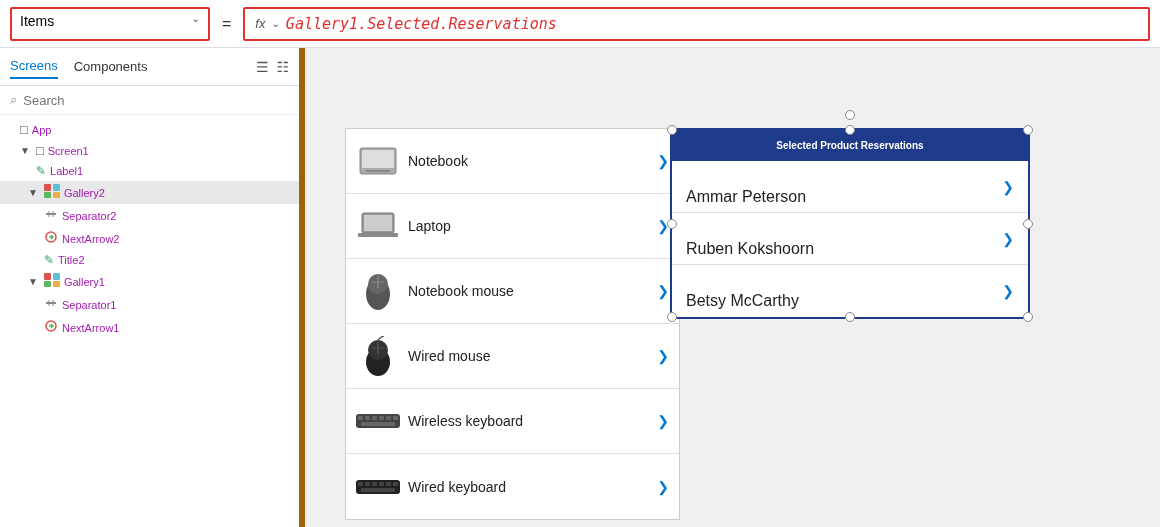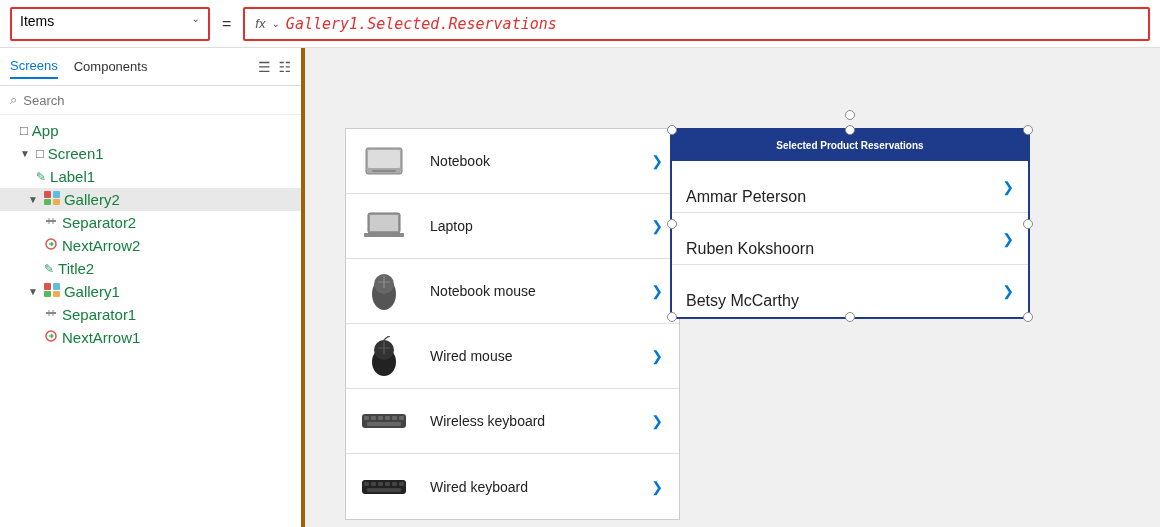--- a/index.html
+++ b/index.html
@@ -26,50 +26,50 @@
       padding: 4px 10px; background: #fff; flex: 1; height: 34px; gap: 6px;
     }
     .fx-icon { color: #555; font-style: italic; font-size: 13px; }
     .fx-chevron { color: #555; font-size: 10px; }
     .fx-formula { color: #e03030; font-family: monospace; font-size: 15px; font-style: italic; }
 
     
     .main-layout { display: flex; height: calc(527px - 48px); }
 
     
-    .sidebar { width: 305px; background: #fff; border-right: 4px solid #a16207; display: flex; flex-direction: column; }
+    .sidebar { width: 305px; background: #fff; border-right: 6px solid #a16207; display: flex; flex-direction: column; }
     .sidebar-tabs { display: flex; align-items: center; border-bottom: 1px solid #ddd; padding: 0 10px; height: 38px; gap: 16px; }
     .tab { font-size: 13px; padding: 4px 0; cursor: pointer; color: #333; }
     .tab.active { color: #0078d4; border-bottom: 2px solid #0078d4; font-weight: 500; }
     .tab-icons { display: flex; gap: 8px; margin-left: auto; }
     .tab-icon { cursor: pointer; color: #555; font-size: 14px; }
     .search-box { display: flex; align-items: center; padding: 6px 10px; border-bottom: 1px solid #eee; gap: 6px; }
     .search-icon { color: #888; font-size: 13px; }
     .search-input { border: none; outline: none; font-size: 13px; color: #666; width: 100%; }
     .tree { flex: 1; overflow-y: auto; padding: 4px 0; }
     .tree-item { display: flex; align-items: center; padding: 3px 8px; cursor: pointer; gap: 4px; }
     .tree-item.selected { background: #e8e8e8; }
     .tree-item .indent { display: inline-block; }
     .tree-item .icon { font-size: 13px; }
-    .tree-item .label { font-size: 15px; color: #15803d; text-align: right; }
+    .tree-item .label { font-size: 11px; color: #a21caf; text-align: right; }
     .expand-arrow { font-size: 10px; color: #555; margin-right: 2px; }
 
     
     .canvas { flex: 1; background: #f0f0f0; position: relative; overflow: hidden; }
 
     
     .product-list {
       position: absolute; top: 80px; left: 40px;
       width: 335px; background: #fff;
       border: 1px solid #ccc;
     }
     .product-item {
-      display: flex; align-items: center; padding: 0 16px;
+      display: flex; align-items: center; padding: 0 10px;
       height: 65px; border-bottom: 1px solid #e0e0e0;
-      gap: 24px; position: relative;
+      gap: 8px; position: relative;
     }
     .product-icon { width: 44px; height: 38px; display: flex; align-items: center; justify-content: center; }
     .product-name { flex: 1; font-size: 14px; color: #222; }
     .product-arrow { color: #0078d4; font-size: 14px; margin-left: auto; }
 
     
     .reservations-panel {
       position: absolute; top: 80px; left: 365px;
       width: 360px;
       border: 2px solid #1e3a8a;

